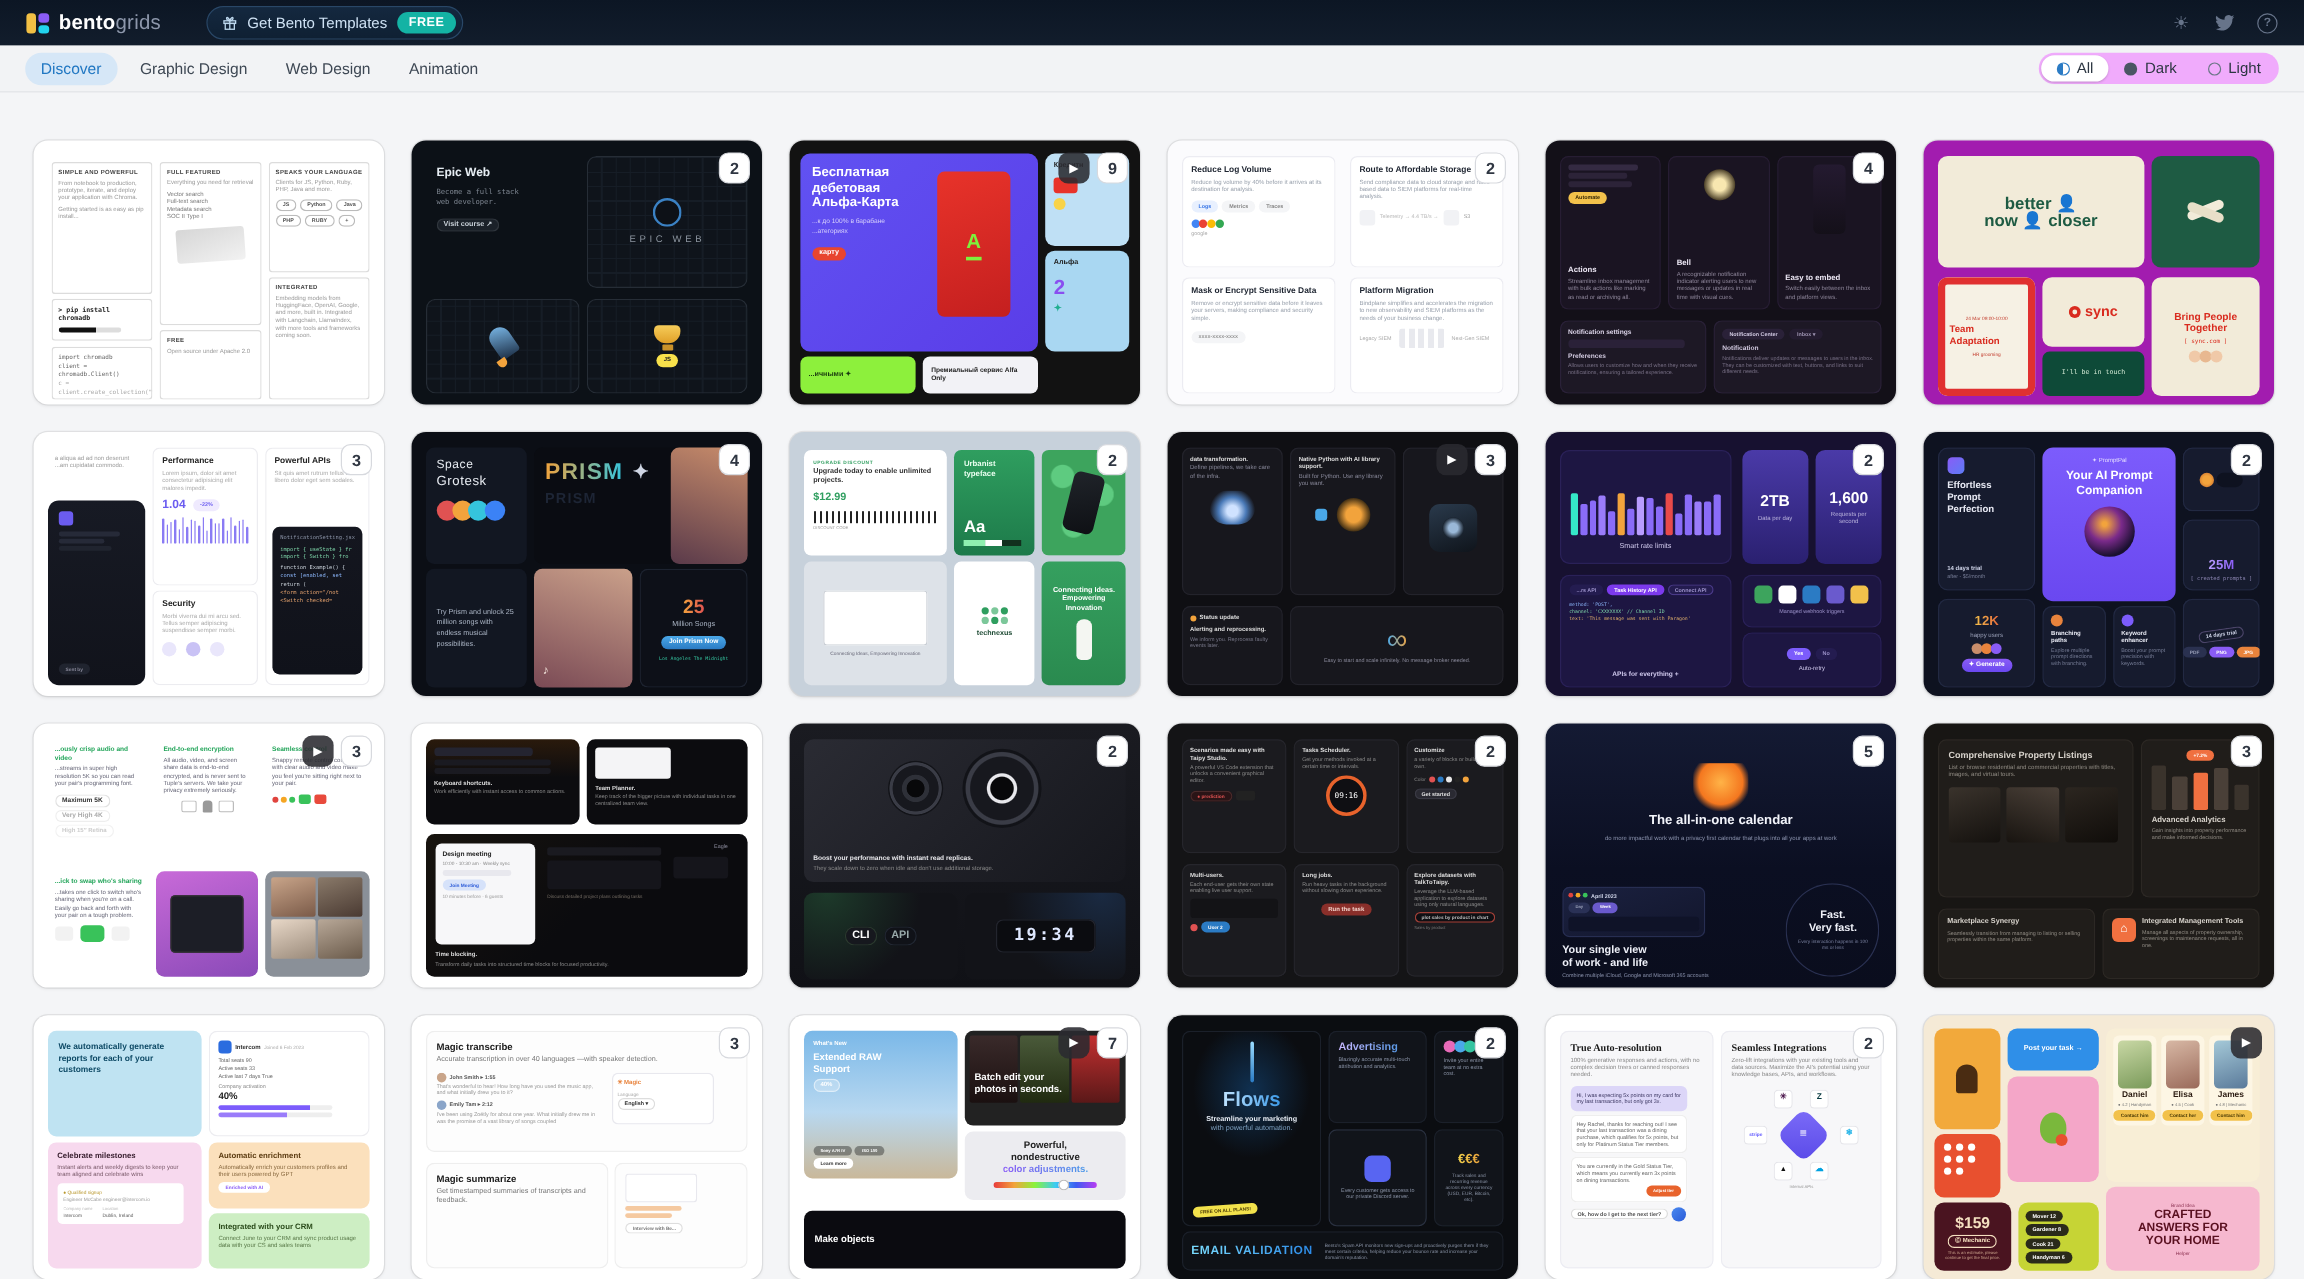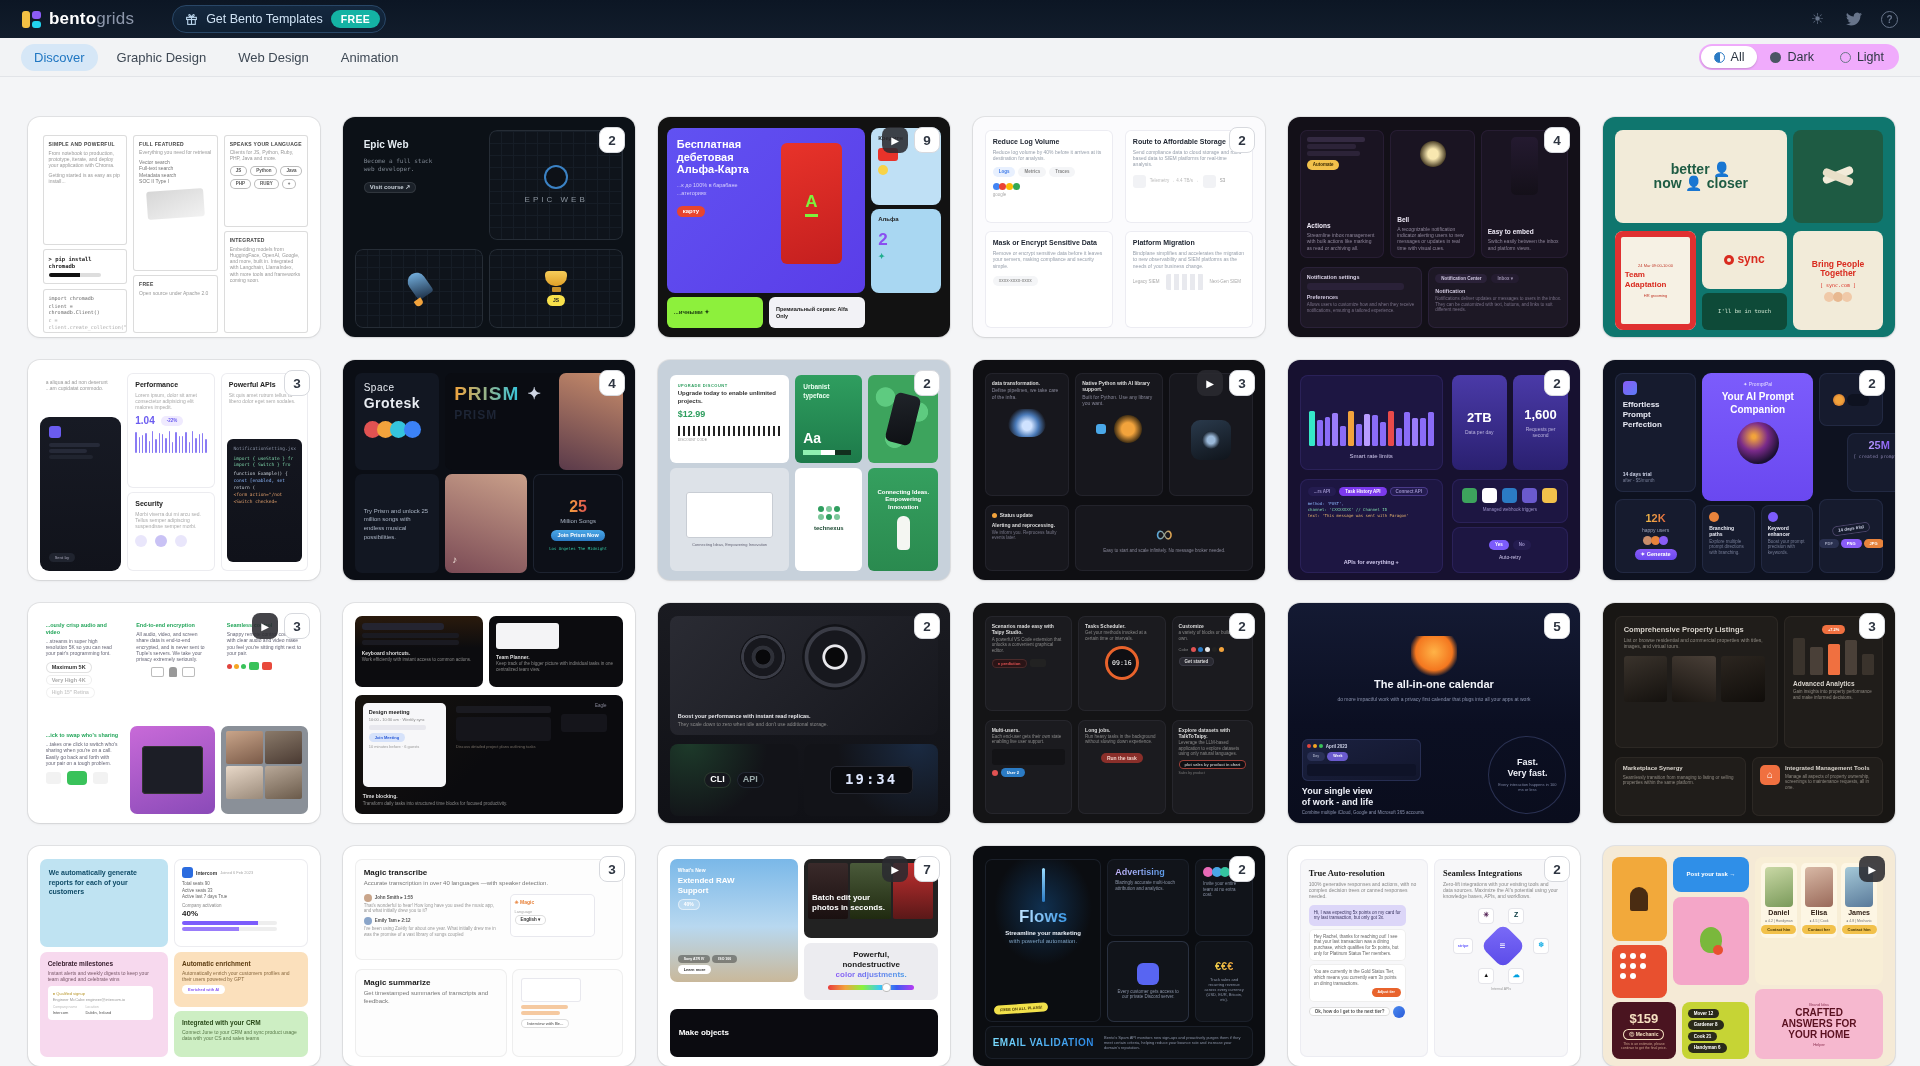--- a/index.html
+++ b/index.html
@@ -283,21 +283,21 @@
           <div class="pillx" style="font-size: 4.5px; line-height: 1.25; font-weight: 600; color: rgb(207, 199, 224); background: rgb(42, 33, 56);">Notification Center</div>
           <div class="pillx" style="font-size: 4.5px; line-height: 1.25; font-weight: 600; color: rgb(154, 144, 173); background: rgb(36, 28, 48);">Inbox ▾</div>
         </div>
         <div style="font-size: 5.5px; line-height: 1.25; font-weight: 700; color: rgb(207, 199, 221); margin-top: 5px;">Notification</div>
         <div style="font-size: 4.5px; line-height: 1.25; font-weight: 400; color: rgb(119, 111, 133); margin-top: 1px;">Notifications deliver updates or messages to users in the inbox. They can be customized with text, buttons, and links to suit different needs.</div>
       </div>
       <div class="badges">
         <div class="nbadge">4</div>
       </div>
     </div>
-    <div class="card" style="background: #0f766e;">
+    <div class="card" style="background: #a21caf;">
       <div class="tile" style="left: 4%; top: 6%; width: 59%; height: 42%; background: rgb(242, 235, 217); border-radius: 8px; padding: 6px; align-items: center; text-align: center; justify-content: center;">
         <div style="font-size: 14px; line-height: 1.05; font-weight: 700; color: rgb(30, 91, 67);">better 👤</div>
         <div style="font-size: 14px; line-height: 1.05; font-weight: 700; color: rgb(30, 91, 67);">now 👤 closer</div>
       </div>
       <div class="tile" style="left: 65%; top: 6%; width: 31%; height: 42%; background: rgb(30, 91, 67); border-radius: 8px; padding: 6px; align-items: center; text-align: center; justify-content: center;">
         <div class="boxx" style="width: 32px; height: 8px; background: rgb(242, 235, 217); border-radius: 4px; transform: rotate(-22deg);"></div>
         <div class="boxx" style="width: 32px; height: 8px; background: rgb(232, 223, 200); border-radius: 4px; margin-top: -6px; transform: rotate(22deg);"></div>
       </div>
       <div class="tile" style="left: 4%; top: 52%; width: 28%; height: 45%; background: rgb(246, 241, 228); box-shadow: rgb(224, 48, 48) 0px 0px 0px 6px inset; border-radius: 8px; padding: 10px; align-items: center; text-align: left; justify-content: center;">
         <div style="font-size: 4px; line-height: 1.25; font-weight: 400; color: rgb(194, 58, 42);">24 Mar   09:00-10:00</div>
@@ -391,21 +391,21 @@
         <div style="font-size: 4.5px; line-height: 1.25; font-weight: 400; color: rgb(226, 160, 108); font-family: &quot;DejaVu Sans Mono&quot;, monospace; margin-top: 1px;">&lt;form action="/not</div>
         <div style="font-size: 4.5px; line-height: 1.25; font-weight: 400; color: rgb(226, 160, 108); font-family: &quot;DejaVu Sans Mono&quot;, monospace; margin-top: 1px;">&lt;Switch checked=</div>
       </div>
       <div class="badges">
         <div class="nbadge">3</div>
       </div>
     </div>
     <div class="card" style="background: rgb(11, 14, 21);">
       <div class="tile" style="left: 4%; top: 6%; width: 29%; height: 44%; background: rgb(18, 23, 34); border-radius: 7px; padding: 9px;">
         <div style="font-size: 10px; line-height: 1.25; font-weight: 500; color: rgb(232, 236, 242); letter-spacing: 0.5px;">Space</div>
-        <div style="font-size: 14px; line-height: 1.25; font-weight: 700; color: rgb(232, 236, 242); letter-spacing: 0.5px;">Grotesk</div>
+        <div style="font-size: 11px; line-height: 1.25; font-weight: 400; color: rgb(232, 236, 242); letter-spacing: 0.5px;">Grotesk</div>
         <div class="dotsx" style="margin-top: 9px;">
           <i style="height: 17px; width: 17px; background: rgb(224, 82, 82);"></i>
           <i style="height: 17px; width: 17px; background: rgb(242, 163, 60); margin-left: -5.66667px;"></i>
           <i style="height: 17px; width: 17px; background: rgb(53, 196, 220); margin-left: -5.66667px;"></i>
           <i style="height: 17px; width: 17px; background: rgb(59, 130, 246); margin-left: -5.66667px;"></i>
         </div>
       </div>
       <div class="tile" style="left: 35%; top: 6%; width: 61%; height: 44%; background: rgb(10, 12, 18); border-radius: 7px; padding: 9px;">
         <div class="rowx" style="gap: 8px;">
           <div style="font-size: 19px; line-height: 1.25; font-weight: 800; letter-spacing: 1px; background: linear-gradient(90deg, rgb(242, 163, 60), rgb(53, 196, 220)) text; color: transparent;">PRISM</div>
@@ -591,21 +591,21 @@
         <div style="font-size: 10px; line-height: 1.25; font-weight: 700; color: rgb(255, 255, 255); margin-top: 4px;">Your AI Prompt</div>
         <div style="font-size: 10px; line-height: 1.25; font-weight: 700; color: rgb(255, 255, 255);">Companion</div>
         <div class="boxx" style="width: 42px; height: 42px; background: radial-gradient(circle at 40% 35%, rgb(242, 163, 60) 5%, rgb(122, 42, 138) 38%, rgb(26, 16, 48) 72%); border-radius: 999px; margin-top: 6px;"></div>
       </div>
       <div class="tile" style="left: 74%; top: 6%; width: 22%; height: 24%; background: rgb(22, 27, 46); box-shadow: rgb(34, 41, 66) 0px 0px 0px 1px inset; border-radius: 8px; padding: 6px; align-items: center; text-align: center; justify-content: center;">
         <div class="rowx" style="gap: 2px; justify-content: center;">
           <div class="boxx" style="width: 12px; height: 12px; background: radial-gradient(circle, rgb(242, 163, 60) 40%, rgb(194, 99, 42)); border-radius: 999px;"></div>
           <div class="boxx" style="width: 22px; height: 12px; background: rgb(14, 18, 32); border-radius: 999px;"></div>
         </div>
       </div>
-      <div class="tile" style="left: 74%; top: 33%; width: 22%; height: 27%; background: rgb(22, 27, 46); box-shadow: rgb(34, 41, 66) 0px 0px 0px 1px inset; border-radius: 8px; padding: 6px; align-items: center; text-align: center; justify-content: flex-start; margin-left: 28px;">
+      <div class="tile" style="left: 74%; top: 33%; width: 22%; height: 27%; background: rgb(22, 27, 46); box-shadow: rgb(34, 41, 66) 0px 0px 0px 1px inset; border-radius: 8px; padding: 6px; align-items: center; text-align: center; justify-content: flex-end;">
         <div style="font-size: 11px; line-height: 1.25; font-weight: 800; background: linear-gradient(90deg, rgb(185, 160, 255), rgb(138, 92, 246)) text; color: transparent;">25M</div>
         <div style="font-size: 4.5px; line-height: 1.25; font-weight: 400; color: rgb(138, 132, 176); font-family: &quot;DejaVu Sans Mono&quot;, monospace; margin-top: 2px;">[ created prompts ]</div>
       </div>
       <div class="tile" style="left: 4%; top: 63%; width: 28%; height: 34%; background: rgb(22, 27, 46); box-shadow: rgb(34, 41, 66) 0px 0px 0px 1px inset; border-radius: 8px; padding: 6px; align-items: center; text-align: center; justify-content: center;">
         <div style="font-size: 11px; line-height: 1.25; font-weight: 800; background: linear-gradient(90deg, rgb(242, 193, 75), rgb(232, 106, 60)) text; color: transparent;">12K</div>
         <div style="font-size: 5px; line-height: 1.25; font-weight: 400; color: rgb(154, 160, 184); margin-top: 1px;">happy users</div>
         <div class="dotsx" style="margin-top: 3px;">
           <i style="height: 9px; width: 9px; background: rgb(201, 141, 107);"></i>
           <i style="height: 9px; width: 9px; background: rgb(232, 131, 60); margin-left: -3px;"></i>
           <i style="height: 9px; width: 9px; background: rgb(138, 92, 246); margin-left: -3px;"></i>

